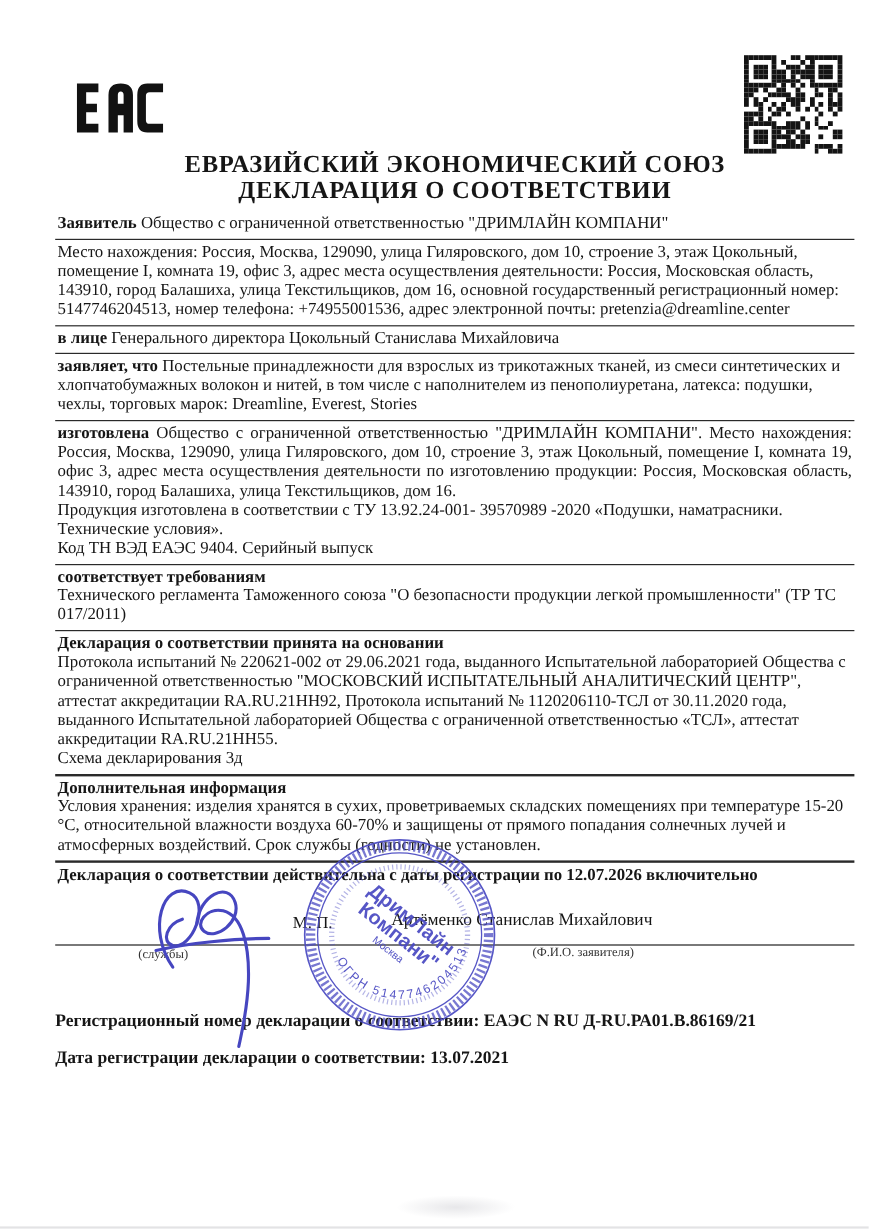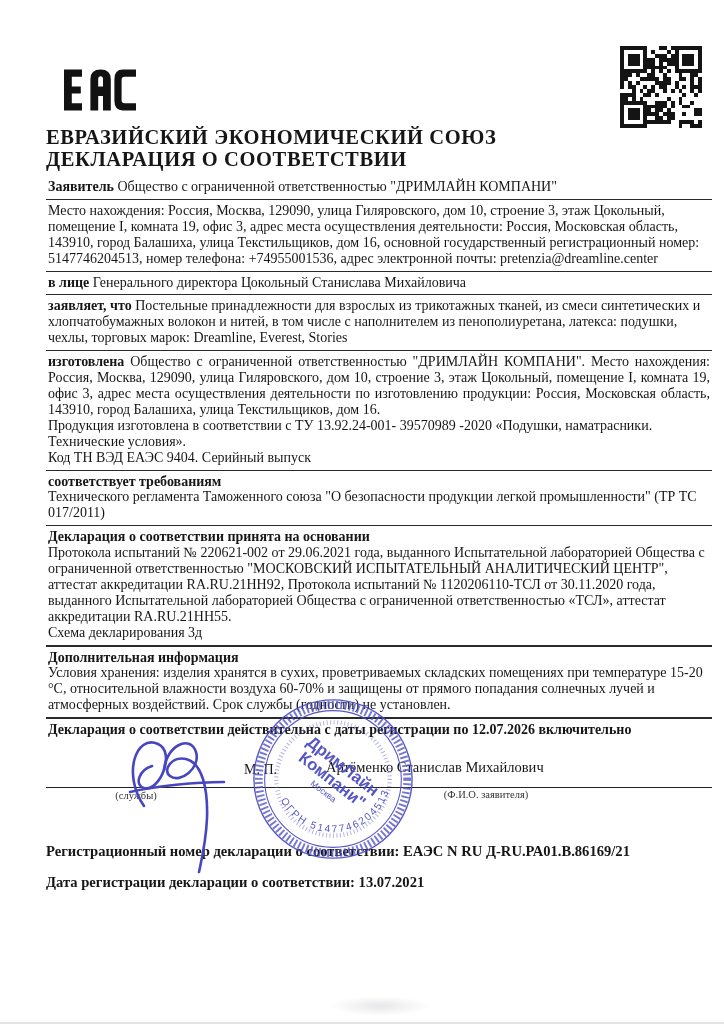--- a/index.html
+++ b/index.html
@@ -12,21 +12,21 @@
   .content{position:absolute;left:46px;top:40px;width:666px;}
 
   
   .header{position:relative;height:86px;}
   .eac-logo{position:absolute;left:18px;top:16px;width:72px;height:68px;}
   .qr{position:absolute;right:10px;top:6px;width:82px;height:82px;display:grid;
       grid-template-columns:repeat(21,1fr);grid-template-rows:repeat(21,1fr);background:#fff;}
   .qr div{width:100%;height:100%;}
   .qr .on{background:#141414;}
 
-  .title{ font-weight:bold; font-size:20.5px; line-height:22px; letter-spacing:0.6px; margin:0 0 6px 0;}
+  .title{ text-align:center; font-weight:bold; font-size:20.5px; line-height:22px; letter-spacing:0.6px; margin:0 0 6px 0;}
   .title div{white-space:nowrap;}
 
   
   .row{border-bottom:1px solid #2a2a2a;padding:3px 2px 4px 2px;font-size:14px;line-height:15.9px;}
   .row.thick{border-bottom-width:2px;}
   .row.noline{border-bottom:none;}
   .lbl{font-weight:bold;}
   .row p{margin:0;}
   .just{text-align:justify;}
   .row .head{font-weight:bold;display:block;}

